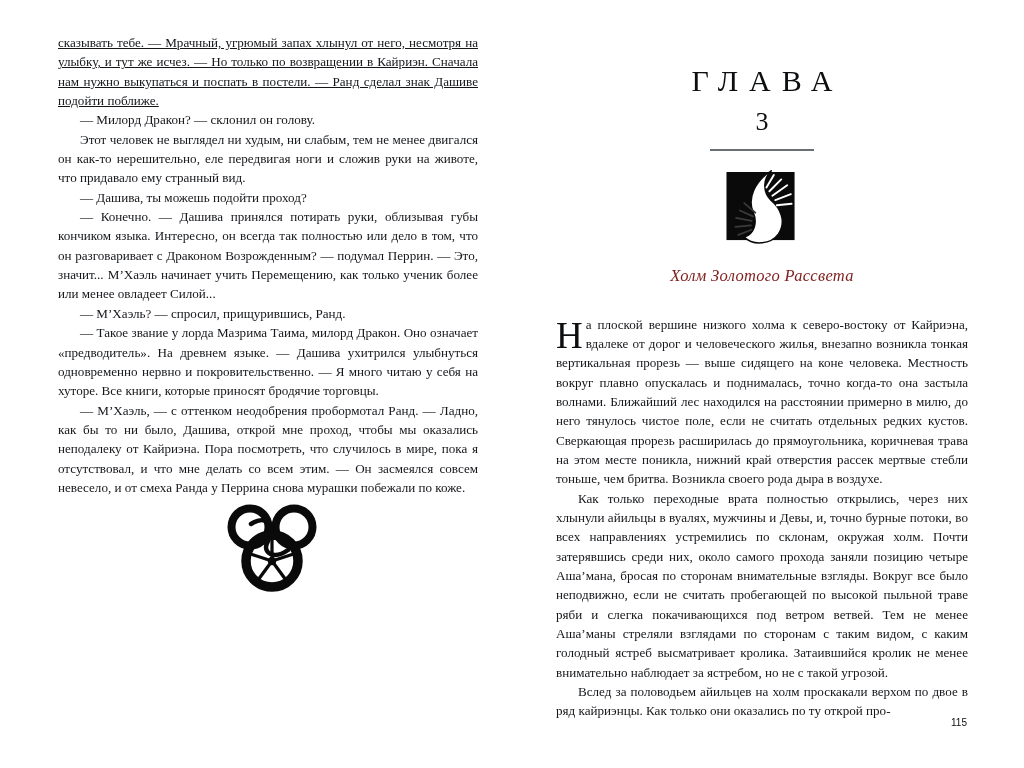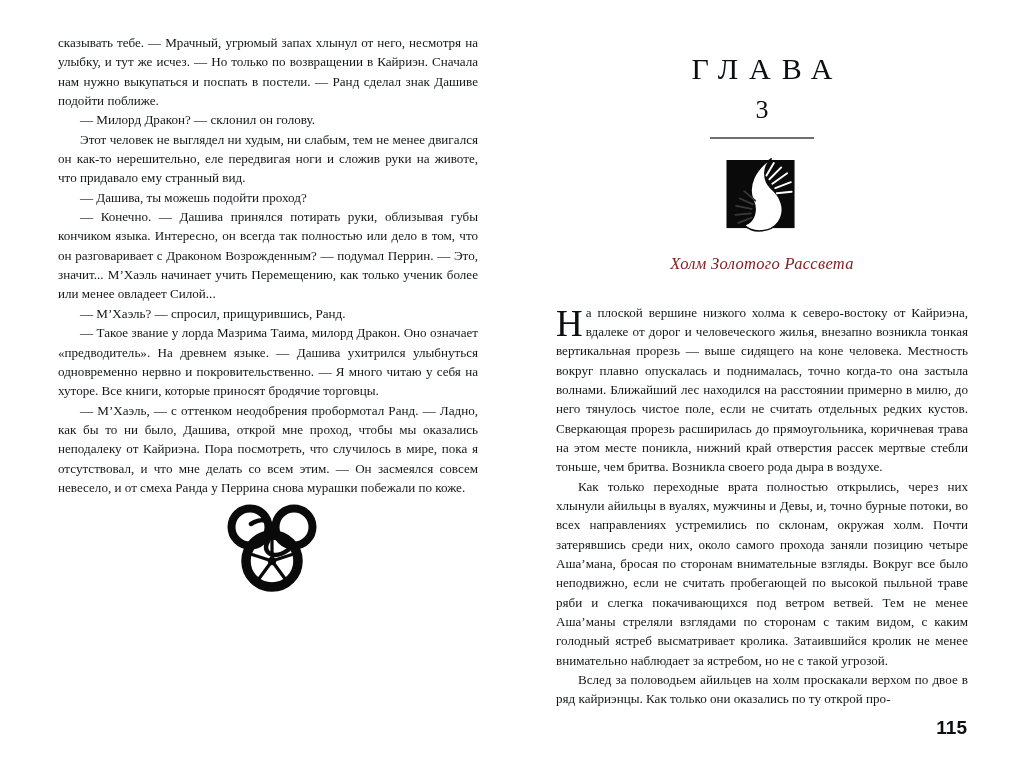--- a/index.html
+++ b/index.html
@@ -64,20 +64,21 @@
     text-justify: inter-word;
     color: #14161a;
     hyphens: manual;
   }
   .verso-body p {
     margin: 0;
     text-indent: 22px;
   }
   .verso-body p.noindent {
     text-indent: 0;
+    text-decoration: underline;
   }
 
   
   .verso-ornament {
     position: absolute;
     left: 222px;
     top: 498px;
     width: 100px;
     height: 98px;
   }
@@ -88,21 +89,21 @@
     left: 556px;
     top: 20px;
     width: 412px;
     height: 730px;
   }
   .chapter-word {
     text-align: center;
     font-size: 30px;
     letter-spacing: 11px;
     padding-left: 11px;
-    margin-top: 32px;
+    margin-top: 44px;
     color: #0c0e10;
     white-space: nowrap;
   }
   .chapter-number {
     text-align: center;
     font-size: 26px;
     margin-top: 9px;
     color: #0c0e10;
   }
   .chapter-rule {
@@ -150,22 +151,22 @@
     line-height: 33px;
     padding: 3px 3px 0 0;
     margin-top: 1px;
     color: #0c0e10;
     font-family: "Liberation Serif", "DejaVu Serif", serif;
   }
   .folio {
     position: absolute;
     right: 1px;
     top: 697px;
-    font-size: 19px;
-    font-weight: bold;
+    font-size: 10px;
+    font-weight: normal;
     color: #0c0e10;
     font-family: "Liberation Sans", sans-serif;
     text-align: center;
   }
 </style>
 </head>
 <body>
 
 <div class="page">
 

